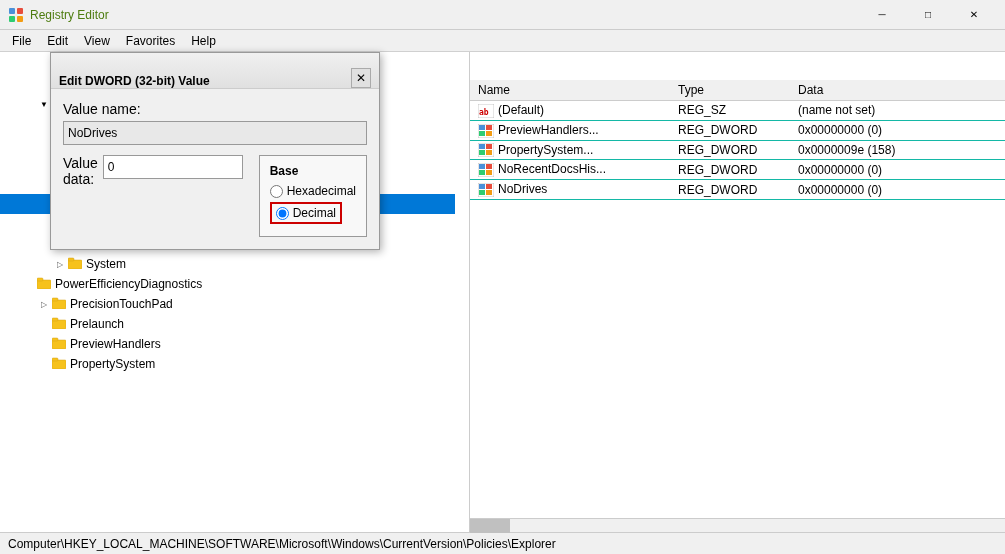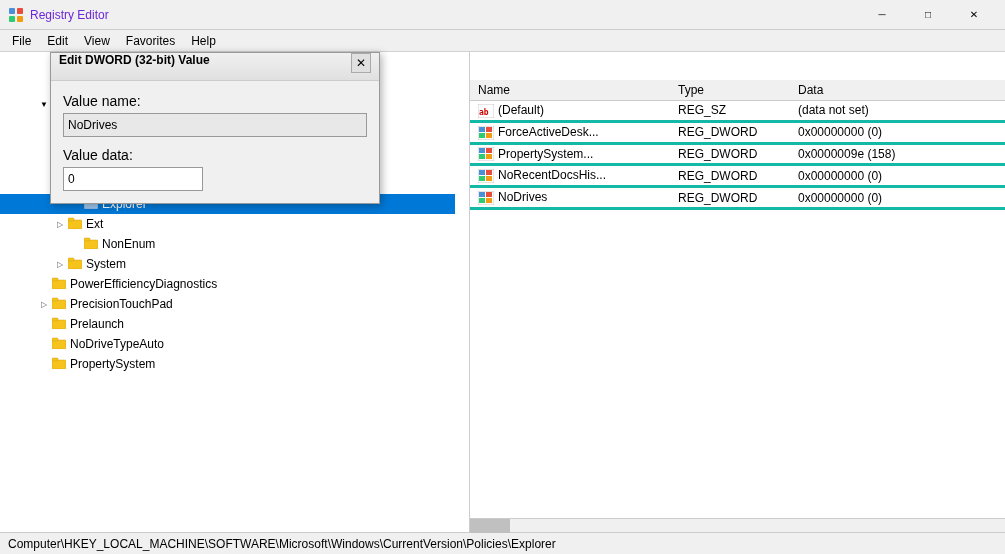--- a/index.html
+++ b/index.html
@@ -27,21 +27,21 @@
       display: flex;
       align-items: center;
       gap: 6px;
     }
     .app-icon {
       width: 16px;
       height: 16px;
     }
     .title-bar-title {
       font-size: 12px;
-      color: #6d28d9;
+      color: #4d7c0f;
     }
     .title-bar-controls {
       display: flex;
       gap: 0;
     }
     .title-btn {
       width: 46px;
       height: 30px;
       display: flex;
       align-items: center;
@@ -130,21 +130,21 @@
       border-bottom: 1px solid #ccc;
       padding: 3px 8px;
       text-align: left;
       font-weight: normal;
       position: sticky;
       top: 0;
       cursor: pointer;
     }
     .registry-table td {
       padding: 2px 8px;
-      border-bottom: 3px solid #14b8a6;
+      border-bottom: 1px solid #14b8a6;
       white-space: nowrap;
     }
     .table-wrapper {
       overflow-y: auto;
       height: 100%;
       margin-top: 28px;
     }
 
     
     .status-bar {
@@ -165,23 +165,23 @@
       z-index: 100;
     }
     .dialog {
       background: #f0f0f0;
       border: 1px solid #999;
       box-shadow: 2px 2px 8px rgba(0,0,0,0.3);
       width: 330px;
     }
     .dialog-title-bar {
       background: linear-gradient(to bottom, #f0f0f0, #e0e0e0);
-      height: 28px;
-      display: flex;
-      align-items: flex-start;
+      height: 36px;
+      display: flex;
+      align-items: flex-end;
       justify-content: space-between;
       padding: 0 8px;
       border-bottom: 1px solid #ccc;
     }
     .dialog-title {
       font-size: 12px;
       font-weight: 600;
     }
     .dialog-close-btn {
       width: 20px;
@@ -210,21 +210,21 @@
       background: #fff;
       margin-bottom: 10px;
     }
     .dialog-row {
       display: flex;
       gap: 16px;
       align-items: flex-start;
     }
     .value-data-section {
       display: flex;
-      flex-direction: column;
+      flex-direction: row;
       flex: 1;
     }
     .value-input {
       width: 140px;
       height: 24px;
       padding: 2px 4px;
       font-size: 12px;
       border: 1px solid #999;
       background: #fff;
     }
@@ -440,21 +440,21 @@
           <span class="expand-arrow">▷</span>
           <span style="margin-right:4px">
             <svg width="14" height="12" viewBox="0 0 14 12">
               <rect x="0" y="3" width="14" height="9" fill="#f6c21c" stroke="#d4a017" stroke-width="0.5" rx="1"></rect>
               <rect x="0" y="1" width="6" height="3" fill="#f6c21c" stroke="#d4a017" stroke-width="0.5" rx="1"></rect>
             </svg>
           </span>
           <span class="tree-item-label">System</span>
         </div>
 
-        <div class="tree-item" style="padding-left:36px">
+        <div class="tree-item" style="padding-left:21px">
           <span class="expand-arrow" style="opacity:0">▷</span>
           <span style="margin-right:4px">
             <svg width="14" height="12" viewBox="0 0 14 12">
               <rect x="0" y="3" width="14" height="9" fill="#f6c21c" stroke="#d4a017" stroke-width="0.5" rx="1"></rect>
               <rect x="0" y="1" width="6" height="3" fill="#f6c21c" stroke="#d4a017" stroke-width="0.5" rx="1"></rect>
             </svg>
           </span>
           <span class="tree-item-label">PowerEfficiencyDiagnostics</span>
         </div>
 
@@ -481,21 +481,21 @@
         </div>
 
         <div class="tree-item" style="padding-left:36px">
           <span class="expand-arrow" style="opacity:0">▷</span>
           <span style="margin-right:4px">
             <svg width="14" height="12" viewBox="0 0 14 12">
               <rect x="0" y="3" width="14" height="9" fill="#f6c21c" stroke="#d4a017" stroke-width="0.5" rx="1"></rect>
               <rect x="0" y="1" width="6" height="3" fill="#f6c21c" stroke="#d4a017" stroke-width="0.5" rx="1"></rect>
             </svg>
           </span>
-          <span class="tree-item-label">NoDriveTypeAuto</span>
+          <span class="tree-item-label">PreviewHandlers</span>
         </div>
 
         <div class="tree-item" style="padding-left:36px">
           <span class="expand-arrow" style="opacity:0">▷</span>
           <span style="margin-right:4px">
             <svg width="14" height="12" viewBox="0 0 14 12">
               <rect x="0" y="3" width="14" height="9" fill="#f6c21c" stroke="#d4a017" stroke-width="0.5" rx="1"></rect>
               <rect x="0" y="1" width="6" height="3" fill="#f6c21c" stroke="#d4a017" stroke-width="0.5" rx="1"></rect>
             </svg>
           </span>
@@ -515,30 +515,30 @@
               <th>Data</th>
             </tr>
           </thead>
           <tbody id="registry-tbody">
           <tr>
                 <td><svg width="16" height="14" viewBox="0 0 16 14" style="display:inline-block;vertical-align:middle;margin-right:4px">
                     <rect x="0" y="0" width="16" height="14" fill="#fff" stroke="#999" stroke-width="0.5"></rect>
                     <text x="1" y="11" font-size="8" font-family="monospace" fill="#c00" font-weight="bold">ab</text>
                   </svg><span>(Default)</span></td>
                 <td>REG_SZ</td>
-                <td>(data not set)</td>
+                <td>(name not set)</td>
               </tr>
               <tr>
                 <td><svg width="16" height="14" viewBox="0 0 16 14" style="display:inline-block;vertical-align:middle;margin-right:4px">
                     <rect x="0" y="0" width="16" height="14" fill="#fff" stroke="#999" stroke-width="0.5"></rect>
                     <rect x="1" y="1" width="6" height="5" fill="#4a90d9"></rect>
                     <rect x="8" y="1" width="6" height="5" fill="#e74c3c"></rect>
                     <rect x="1" y="7" width="6" height="5" fill="#2ecc71"></rect>
                     <rect x="8" y="7" width="6" height="5" fill="#f39c12"></rect>
-                  </svg><span>ForceActiveDesk...</span></td>
+                  </svg><span>PreviewHandlers...</span></td>
                 <td>REG_DWORD</td>
                 <td>0x00000000 (0)</td>
               </tr>
               <tr>
                 <td><svg width="16" height="14" viewBox="0 0 16 14" style="display:inline-block;vertical-align:middle;margin-right:4px">
                     <rect x="0" y="0" width="16" height="14" fill="#fff" stroke="#999" stroke-width="0.5"></rect>
                     <rect x="1" y="1" width="6" height="5" fill="#4a90d9"></rect>
                     <rect x="8" y="1" width="6" height="5" fill="#e74c3c"></rect>
                     <rect x="1" y="7" width="6" height="5" fill="#2ecc71"></rect>
                     <rect x="8" y="7" width="6" height="5" fill="#f39c12"></rect>
@@ -586,20 +586,31 @@
         <button class="dialog-close-btn">✕</button>
       </div>
       <div class="dialog-body">
         <div class="dialog-label">Value name:</div>
         <input class="dialog-input" type="text" readonly="" style="background: rgb(232, 232, 232);" value="NoDrives">
         <div class="dialog-row">
           <div class="value-data-section">
             <div class="dialog-label">Value data:</div>
             <input class="value-input" type="text" value="0" style="">
           </div>
+          <div class="base-section">
+            <div class="base-title">Base</div>
+            <div class="radio-row">
+              <input type="radio" name="base" id="hex-radio" style="">
+              <label for="hex-radio">Hexadecimal</label>
+            </div>
+            <div class="radio-row decimal-highlight">
+              <input type="radio" name="base" id="dec-radio" checked="" style="">
+              <label for="dec-radio">Decimal</label>
+            </div>
+          </div>
         </div>
       </div>
     </div>
   </div>
 
 </div>
 
 <div class="status-bar">
   <span>Computer\HKEY_LOCAL_MACHINE\SOFTWARE\Microsoft\Windows\CurrentVersion\Policies\Explorer</span>
 </div>

